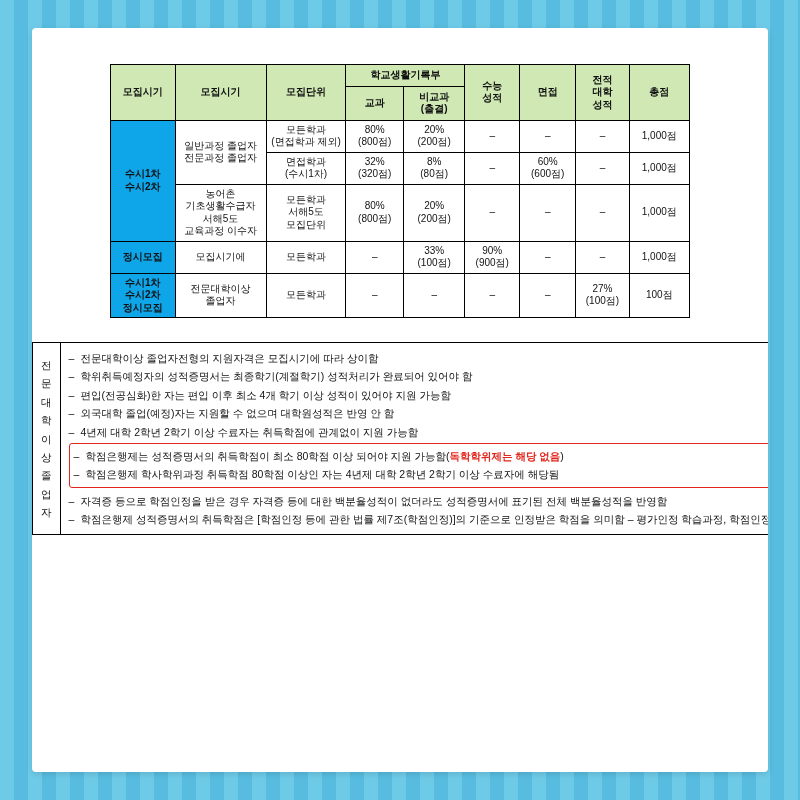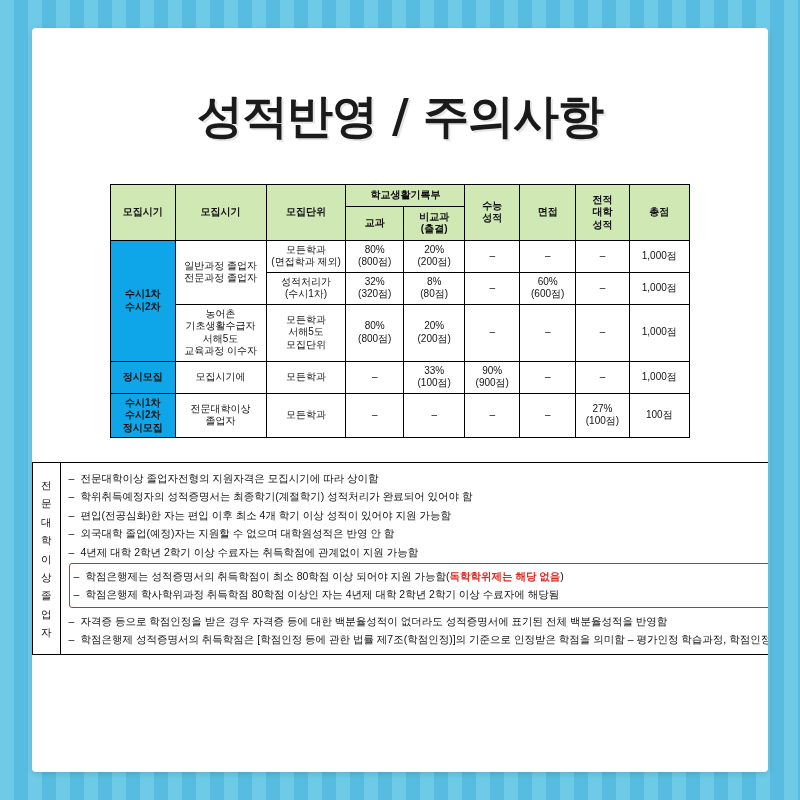--- a/index.html
+++ b/index.html
@@ -92,21 +92,20 @@
   .red-bold{color:#e2261c;font-weight:bold;margin-top:36px;}
   .nowrapwrap{white-space:normal;}
 </style>
 </head>
 <body>
 
 <div id="bg"></div>
 
 <div id="card">
 
-  <div id="title">성적반영 / 주의사항</div>
 
   <table class="tbl1">
     <thead>
       <tr>
         <th rowspan="2" style="width:58px">모집시기</th>
         <th rowspan="2" style="width:96px">모집시기</th>
         <th rowspan="2" style="width:80px">모집단위</th>
         <th colspan="2">학교생활기록부</th>
         <th rowspan="2" style="width:44px;white-space:pre-line">수능
 성적</th>
@@ -133,21 +132,21 @@
         <td style="white-space:pre-line">80%
 (800점)</td>
         <td style="white-space:pre-line">20%
 (200점)</td>
         <td>–</td>
         <td>–</td>
         <td>–</td>
         <td>1,000점</td>
       </tr>
       <tr>
-        <td style="white-space:pre-line">성적처리가
+        <td style="white-space:pre-line">면접학과
 (수시1차)</td>
         <td style="white-space:pre-line">32%
 (320점)</td>
         <td style="white-space:pre-line">8%
 (80점)</td>
         <td>–</td>
         <td style="white-space:pre-line">60%
 (600점)</td>
         <td>–</td>
         <td>1,000점</td>

